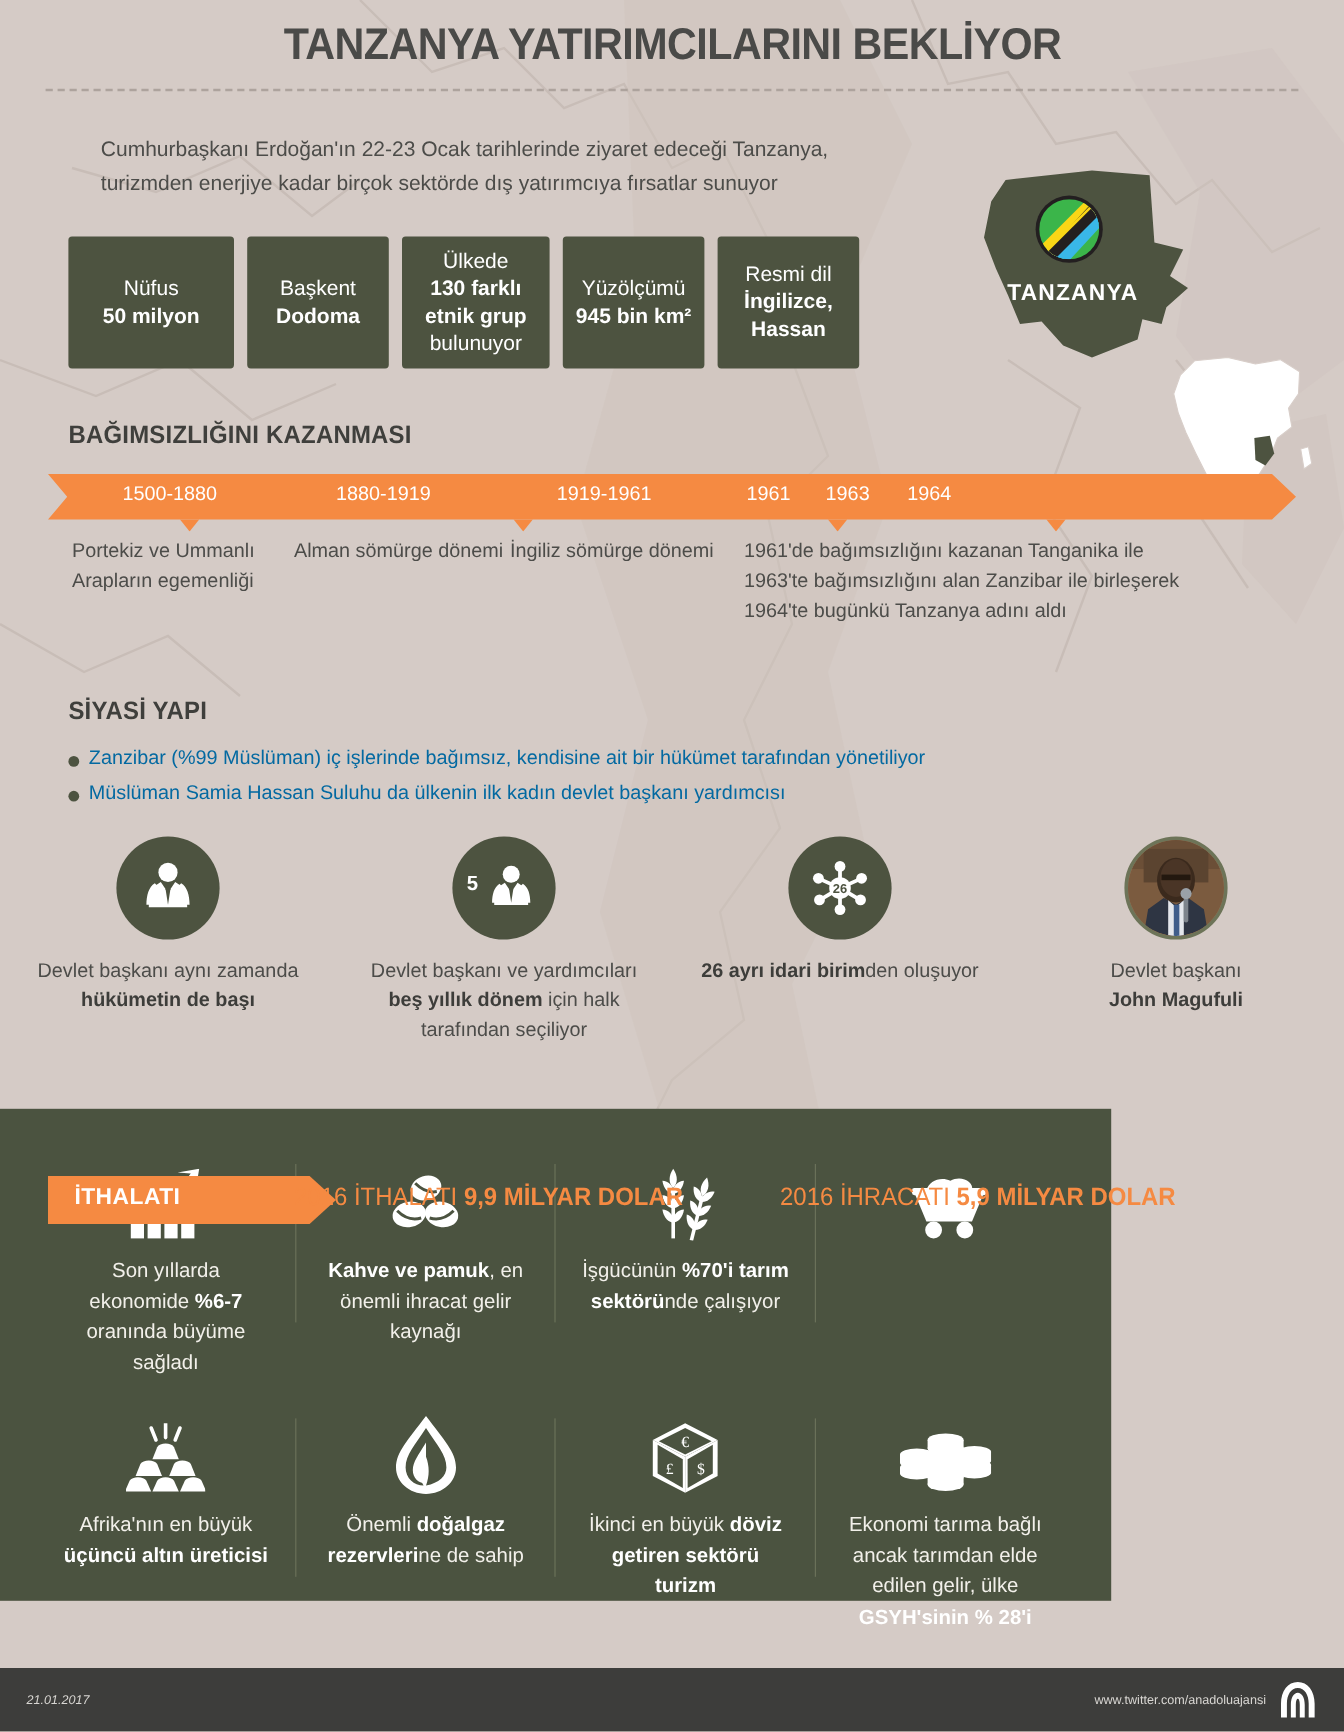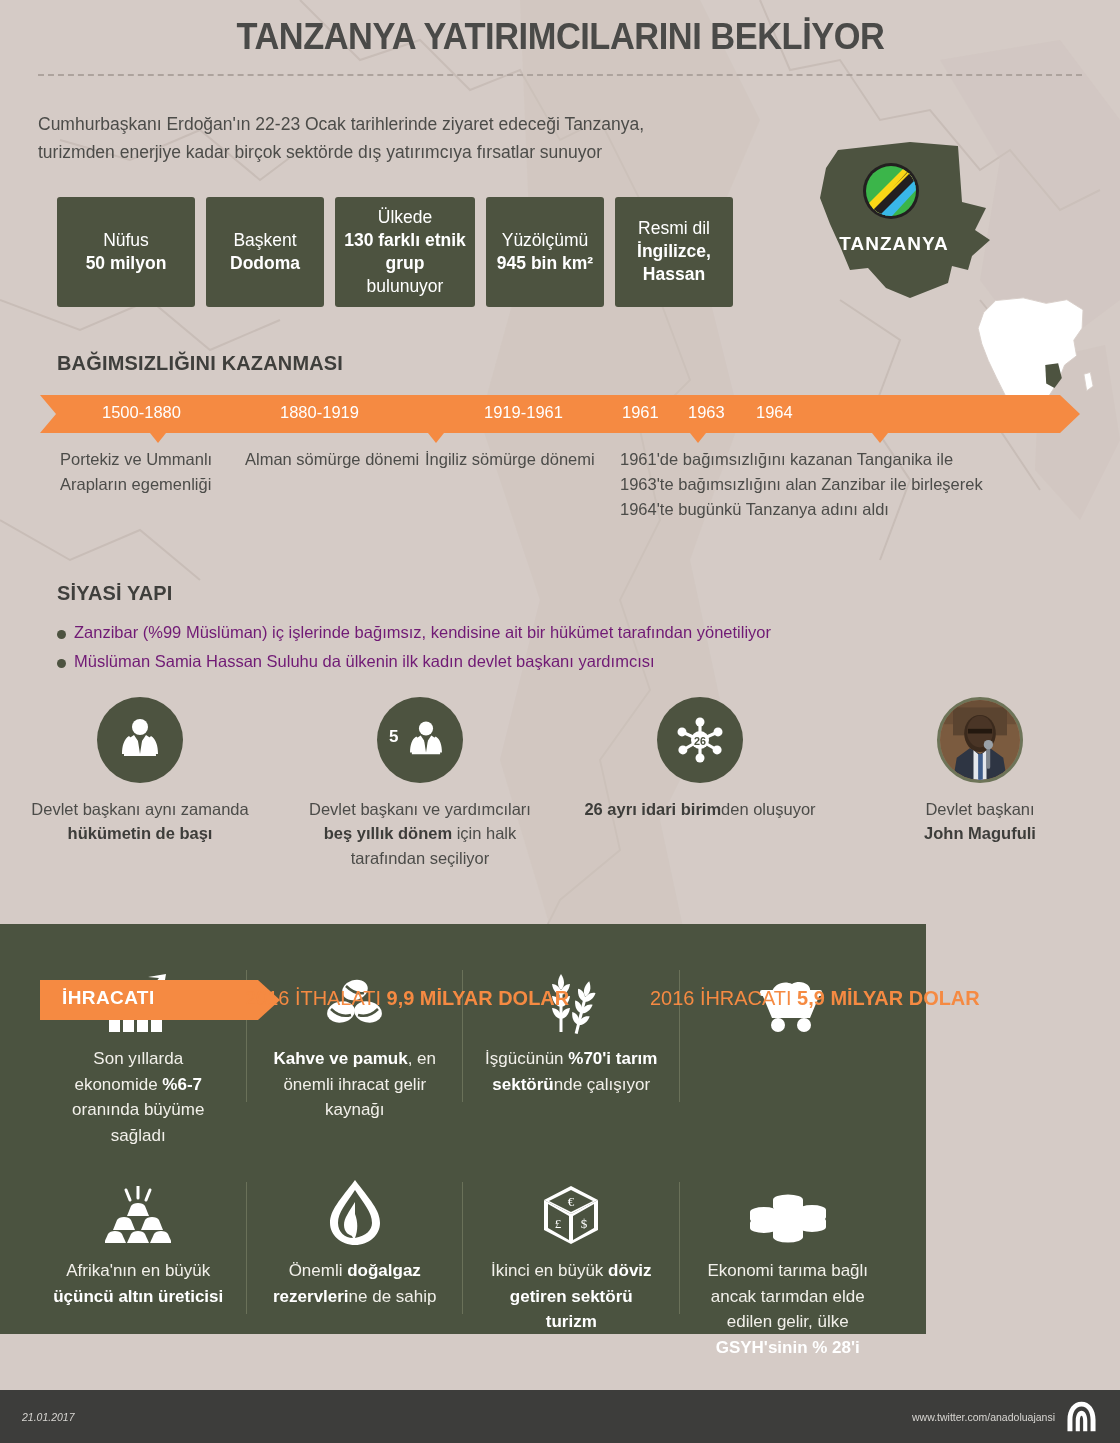--- a/index.html
+++ b/index.html
@@ -26,36 +26,36 @@
     transform: scaleX(0.93); display: inline-block;
   }
   .dashed-rule {
     margin: 16px 38px 0 38px; height: 0;
     border-top: 2px dashed #a79d97; opacity: .85;
   }
 
   
   .intro {
     position: relative; z-index: 3;
-    margin: 34px 0 0 38px; width: 680px;
+    margin: 34px 0 0 84px; width: 680px;
     font-size: 17.5px; line-height: 1.62; color: #4c4c49;
   }
 
   
   .facts { position: relative; z-index: 3; margin: 30px 0 0 57px; display: flex; gap: 11px; align-items: stretch; }
   .fact-box {
     background: #4d5340; color: #ffffff; border-radius: 3px;
     display: flex; flex-direction: column; justify-content: center; align-items: center;
     text-align: center; padding: 10px 8px; font-size: 17.5px; line-height: 1.32;
     height: 110px;
   }
   .fact-box b { font-weight: bold; }
   .fb-0 { width: 138px; }
   .fb-1 { width: 118px; }
-  .fb-2 { width: 140px; }
+  .fb-2 { width: 123px; }
   .fb-3 { width: 118px; text-align: center; }
   .fb-4 { width: 118px; }
   .fact-line { display: block; }
 
   
   .sec-head {
     position: relative; z-index: 3;
     font-size: 21px; font-weight: bold; color: #3f3f3c;
     letter-spacing: .2px;
     font-family: "Liberation Sans Narrow", "Liberation Sans", sans-serif;
@@ -73,21 +73,21 @@
     position: absolute; top: 8px; color: #fff; font-size: 16.5px; white-space: nowrap;
   }
   .tl-texts { position: relative; margin-top: 14px; height: 90px; }
   .tl-text {
     position: absolute; top: 0; font-size: 16.5px; line-height: 1.52; color: #4c4c49;
   }
   .tl-text.center { }
 
   
   .bullets { position: relative; z-index: 3; margin: 18px 0 0 57px; }
-  .bullet { display: flex; align-items: flex-start; gap: 8px; margin-bottom: 10px; font-size: 16.5px; color: #701a75; }
+  .bullet { display: flex; align-items: flex-start; gap: 8px; margin-bottom: 10px; font-size: 16.5px; color: #0369a1; }
   .bullet .dot { width: 9px; height: 9px; border-radius: 50%; background: #4d5340; margin-top: 7px; flex: none; }
 
   
   .pol-row { position: relative; z-index: 3; margin: 26px 0 0 0; display: flex; }
   .pol-item { flex: 1; text-align: center; padding: 0 14px; }
   .circle {
     width: 86px; height: 86px; border-radius: 50%; background: #4d5340;
     margin: 0 auto 14px auto; display: flex; align-items: center; justify-content: center;
     position: relative;
   }
@@ -233,21 +233,21 @@
       <svg viewBox="0 0 1040 48" aria-hidden="true">
         <path d="M0 0 L1020 0 L1040 19 L1020 38 L0 38 L16 19 Z" fill="#f58a42"></path>
         <polygon points="110,38 126,38 118,48" fill="#f58a42"></polygon>
         <polygon points="388,38 404,38 396,48" fill="#f58a42"></polygon>
         <polygon points="650,38 666,38 658,48" fill="#f58a42"></polygon>
         <polygon points="832,38 848,38 840,48" fill="#f58a42"></polygon>
       </svg>
       <div class="tl-labels">
         <div class="tl-label" style="left:62px;">1500-1880</div>
         <div class="tl-label" style="left:240px;">1880-1919</div>
-        <div class="tl-label" style="left:444px;">1919-1961</div>
+        <div class="tl-label" style="left:424px;">1919-1961</div>
         <div class="tl-label" style="left:582px;">1961</div>
         <div class="tl-label" style="left:648px;">1963</div>
         <div class="tl-label" style="left:716px;">1964</div>
       </div>
     </div>
     <div class="tl-texts">
       <div class="tl-text center" style="left:20px; width:180px;">Portekiz ve Ummanlı Arapların egemenliği</div>
       <div class="tl-text center" style="left:205px; width:175px;">Alman sömürge dönemi</div>
       <div class="tl-text center" style="left:385px; width:175px;">İngiliz sömürge dönemi</div>
       <div class="tl-text" style="left:580px; width:430px;">
@@ -535,21 +535,21 @@
         </div>
       </div>
     </div>
   </div>
 
   <div class="eco-banner" style="position:absolute; left:0; top:946px; width:1120px;">
     <div class="eco-tag">
       <svg width="240" height="44" viewBox="0 0 240 44" aria-hidden="true">
         <path d="M0 2 L218 2 L240 22 L218 42 L0 42 Z" fill="#f58a42"></path>
       </svg>
-      <div class="eco-tag-text">İHRACATI</div>
+      <div class="eco-tag-text">İTHALATI</div>
     </div>
     <div class="eco-stat" id="eco-import">
       <span class="lbl">2016 İTHALATI</span>
       <span>9,9 MİLYAR DOLAR</span>
     </div>
     <div class="eco-stat" id="eco-export">
       <span class="lbl">2016 İHRACATI</span>
       <span>5,9 MİLYAR DOLAR</span>
     </div>
   </div>

